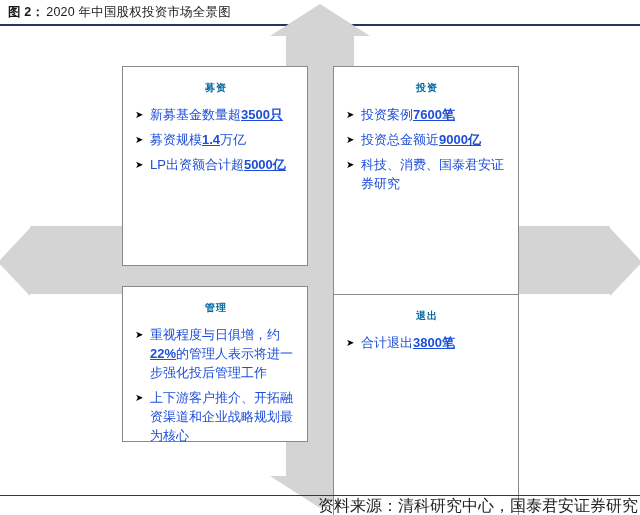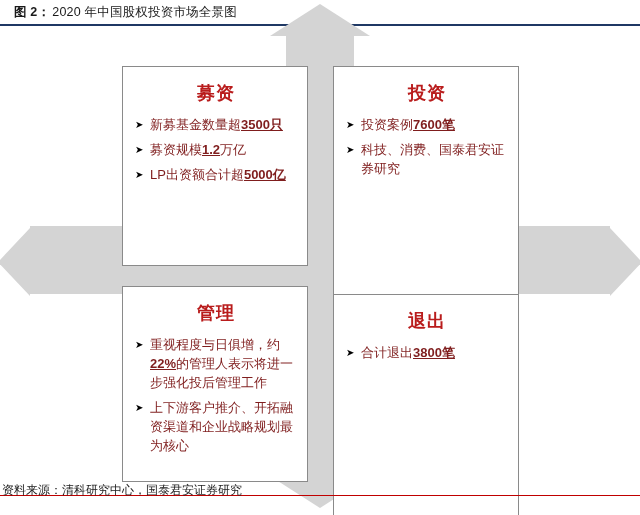--- a/index.html
+++ b/index.html
@@ -20,21 +20,21 @@
     left: 0;
     top: 0;
     width: 640px;
     height: 24px;
     display: flex;
     align-items: center;
   }
   .caption-text {
     font-size: 12.5px;
     color: #1a1a1a;
-    padding-left: 14px;
+    padding-left: 8px;
     letter-spacing: 0.2px;
     white-space: nowrap;
   }
   .caption-num {
     font-weight: bold;
     margin-right: 2px;
   }
   .caption-rule {
     position: absolute;
     left: 0;
@@ -47,28 +47,29 @@
     position: absolute;
     left: 0;
     bottom: 19px;
     width: 640px;
     height: 1.5px;
     background: #c00000;
   }
   .footer-text {
     position: absolute;
     left: 2px;
-    bottom: 16px;
-    font-size: 12px;
+    bottom: 0px;
+    font-size: 16px;
     color: #222;
     white-space: nowrap;
     overflow: hidden;
     width: 636px;
     height: 18px;
     line-height: 18px;
+    text-align: right;
   }
 
   
   .stage {
     position: absolute;
     left: 0;
     top: 26px;
     width: 640px;
     height: 468px;
   }
@@ -127,42 +128,42 @@
   
   .card {
     position: absolute;
     background: #ffffff;
     border: 1.5px solid #8a8a8a;
     box-sizing: border-box;
     padding: 8px 10px 8px 12px;
   }
   .card.tl { left: 122px; top: 40px;  width: 186px; height: 200px; }
   .card.tr { left: 333px; top: 40px;  width: 186px; height: 252px; }
-  .card.bl { left: 122px; top: 260px; width: 186px; height: 196px; }
+  .card.bl { left: 122px; top: 260px; width: 186px; height: 156px; }
   .card.br { left: 333px; top: 268px; width: 186px; height: 225px; }
 
   .card-title {
     text-align: center;
     font-weight: bold;
-    font-size: 18px;
-    color: #b91c1c;
+    font-size: 10px;
+    color: #0369a1;
     margin: 6px 0 10px 0;
     letter-spacing: 1px;
   }
   .bullets {
     list-style: none;
     margin: 0;
     padding: 0;
   }
   .bullets li {
     position: relative;
     padding-left: 15px;
     font-size: 13px;
     line-height: 19px;
-    color: #7f1d1d;
+    color: #1d4ed8;
     margin-bottom: 6px;
   }
   .bullets li::before {
     content: "\27A4";
     position: absolute;
     left: 0;
     top: 0;
     font-size: 10px;
     line-height: 19px;
     color: #000;
@@ -186,29 +187,30 @@
   <div class="arrow-h"></div>
   <div class="arrow-tip tip-up"></div>
   <div class="arrow-tip tip-down"></div>
   <div class="arrow-tip tip-left"></div>
   <div class="arrow-tip tip-right"></div>
 
   <div class="card tl">
     <div class="card-title">募资</div>
     <ul class="bullets">
       <li>新募基金数量超<span class="u b">3500只</span></li>
-      <li>募资规模<span class="u b">1.2</span>万亿</li>
+      <li>募资规模<span class="u b">1.4</span>万亿</li>
       <li>LP出资额合计超<span class="u b">5000亿</span></li>
     </ul>
   </div>
 
   <div class="card tr">
     <div class="card-title">投资</div>
     <ul class="bullets">
       <li>投资案例<span class="u b">7600笔</span></li>
+      <li>投资总金额近<span class="u b">9000亿</span></li>
       <li>科技、消费、国泰君安证券研究</li>
     </ul>
   </div>
 
   <div class="card bl">
     <div class="card-title">管理</div>
     <ul class="bullets">
       <li>重视程度与日俱增，约<span class="u b">22%</span>的管理人表示将进一步强化投后管理工作</li>
       <li>上下游客户推介、开拓融资渠道和企业战略规划最为核心</li>
     </ul>

